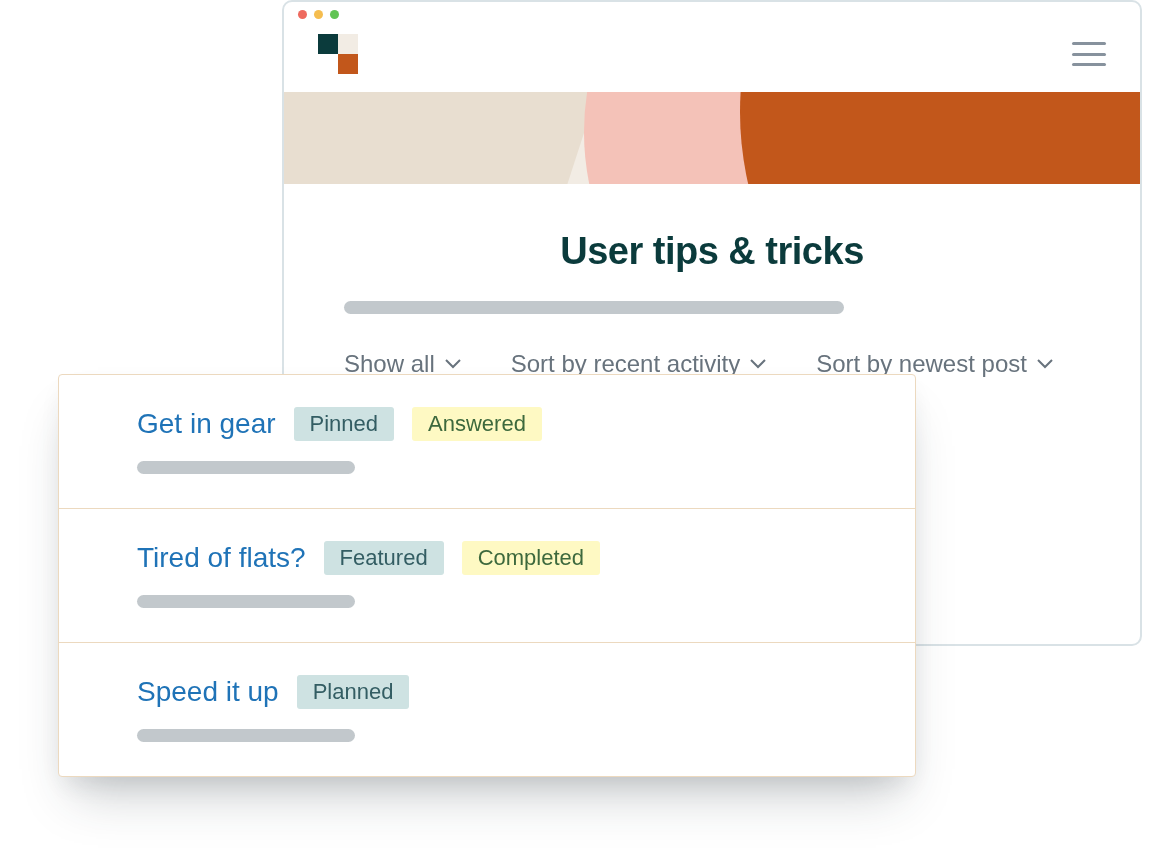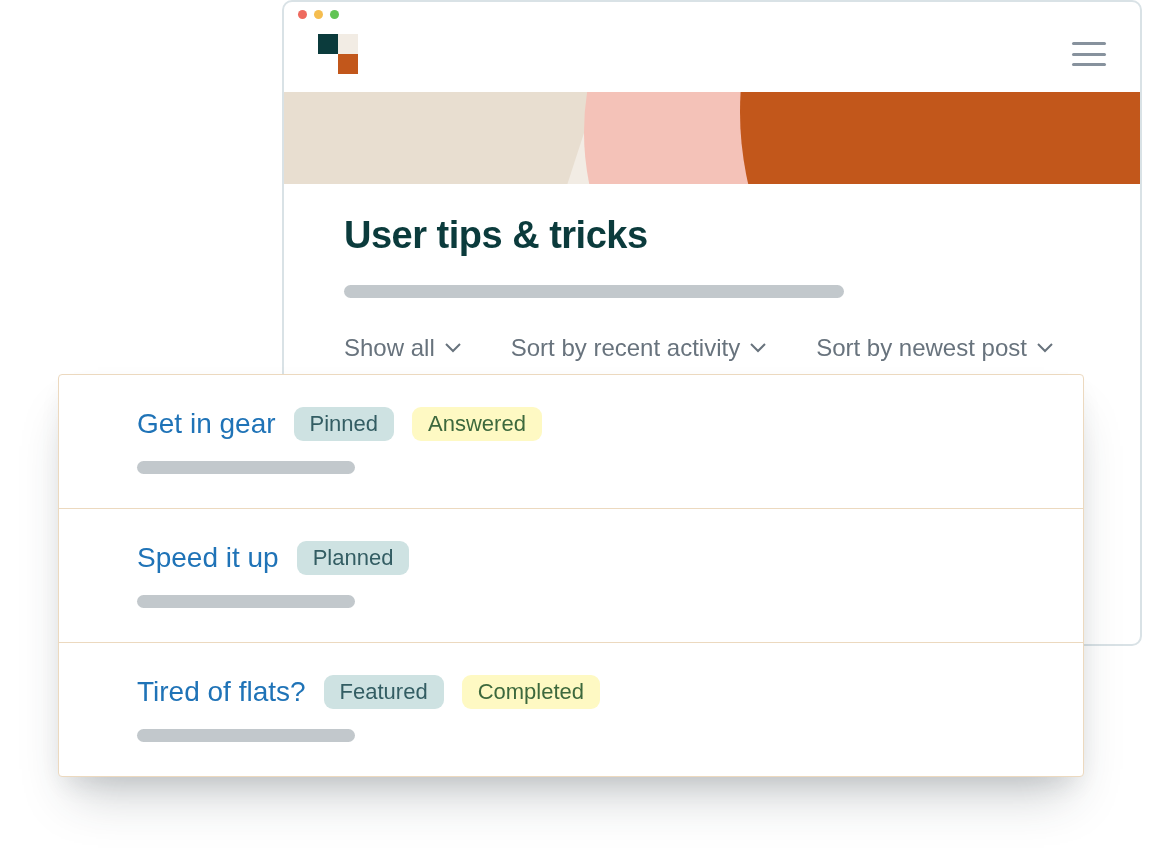--- a/index.html
+++ b/index.html
@@ -98,21 +98,22 @@
   }
   .hero .shape2b {
     position: absolute;
     right: 218px; top: -40px;
     width: 30px; height: 200px;
     background: #f2ece4;
     transform: rotate(-26deg);
   }
 
   .content {
-    padding: 30px 60px 0 60px;
+    padding: 46px 60px 0 60px;
+    text-align: center;
   }
   .page-title {
     font-size: 38px;
     font-weight: 600;
     color: #0b3b3c;
     letter-spacing: -0.5px;
   }
   .sub-line {
     margin-top: 28px;
     width: 500px;
@@ -137,21 +138,21 @@
   .chev {
     display: inline-block;
   }
   .chev svg { display: block; }
 
   
   .posts-card {
     position: absolute;
     left: 58px;
     top: 374px;
-    width: 1026px;
+    width: 858px;
     border: 1px solid #ecd9bf;
     border-radius: 4px;
     background: #ffffff;
     box-shadow: 0 32px 48px -16px rgba(40,50,60,0.25),
                 0 12px 24px -8px rgba(40,50,60,0.12);
   }
   .post {
     padding: 32px 78px 34px 78px;
     border-bottom: 1px solid #ecd9bf;
   }
@@ -164,21 +165,21 @@
     flex-wrap: wrap;
   }
   .post-title {
     font-size: 28px;
     font-weight: 400;
     color: #1f73b7;
   }
   .badge {
     font-size: 22px;
     padding: 4px 16px;
-    border-radius: 9px;
+    border-radius: 3px;
     color: #2f3941;
   }
   .badge.teal  { background: #cee2e2; color: #335d63; }
   .badge.green { background: #fef9c3; color: #3d693d; }
 
   .post-sub {
     margin-top: 20px;
     width: 218px;
     height: 13px;
     border-radius: 7px;
@@ -255,28 +256,28 @@
     <div class="post-head">
       <span class="post-title">Get in gear</span>
       <span class="badge teal">Pinned</span>
       <span class="badge green">Answered</span>
     </div>
     <div class="post-sub"></div>
   </div>
 
   <div class="post">
     <div class="post-head">
-      <span class="post-title">Speed it up</span>
-      <span class="badge teal">Planned</span>
-    </div>
-    <div class="post-sub"></div>
-  </div>
-
-  <div class="post">
-    <div class="post-head">
       <span class="post-title">Tired of flats?</span>
       <span class="badge teal">Featured</span>
       <span class="badge green">Completed</span>
     </div>
     <div class="post-sub"></div>
   </div>
 
+  <div class="post">
+    <div class="post-head">
+      <span class="post-title">Speed it up</span>
+      <span class="badge teal">Planned</span>
+    </div>
+    <div class="post-sub"></div>
+  </div>
+
 </div>
 
 </body></html>

